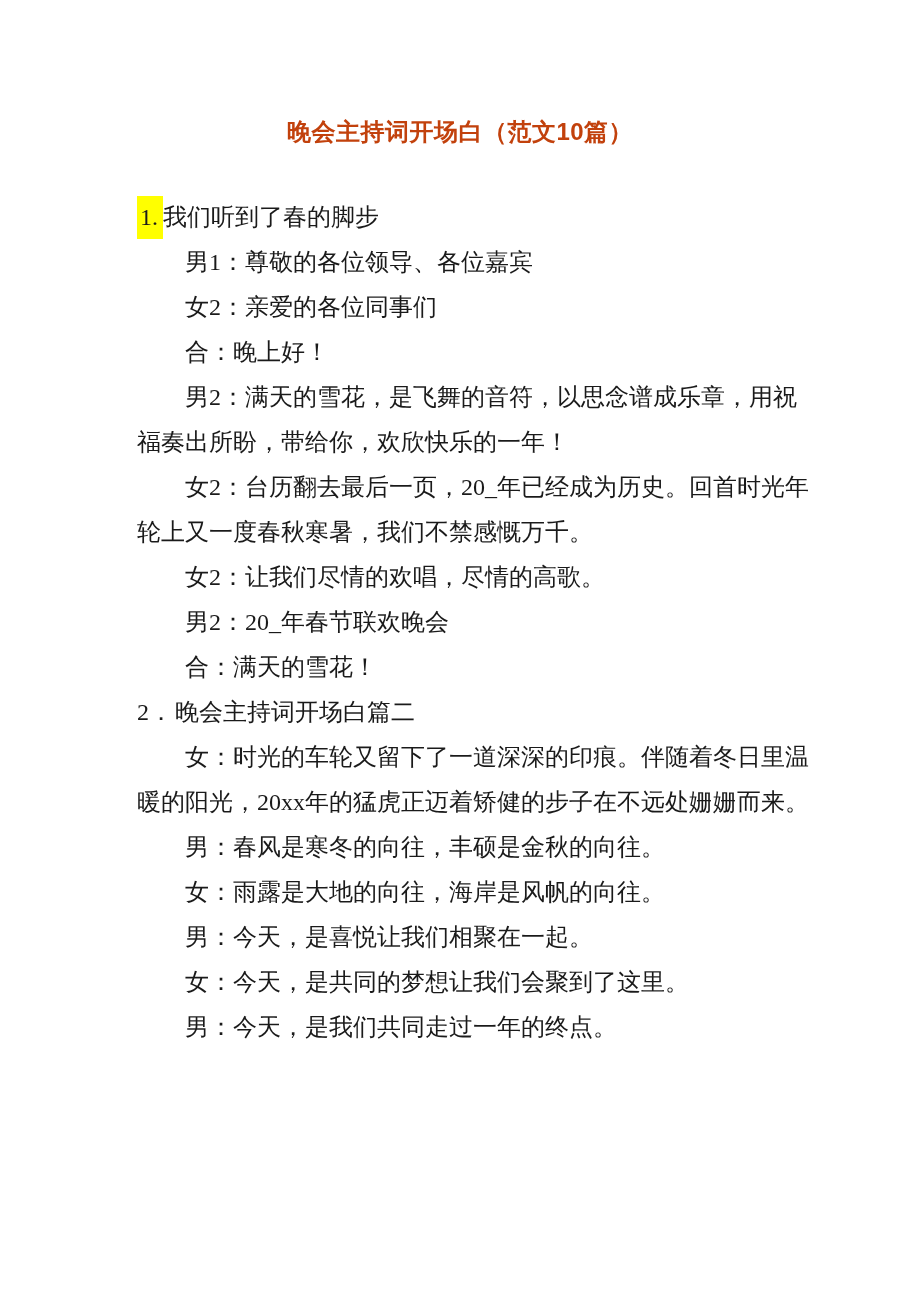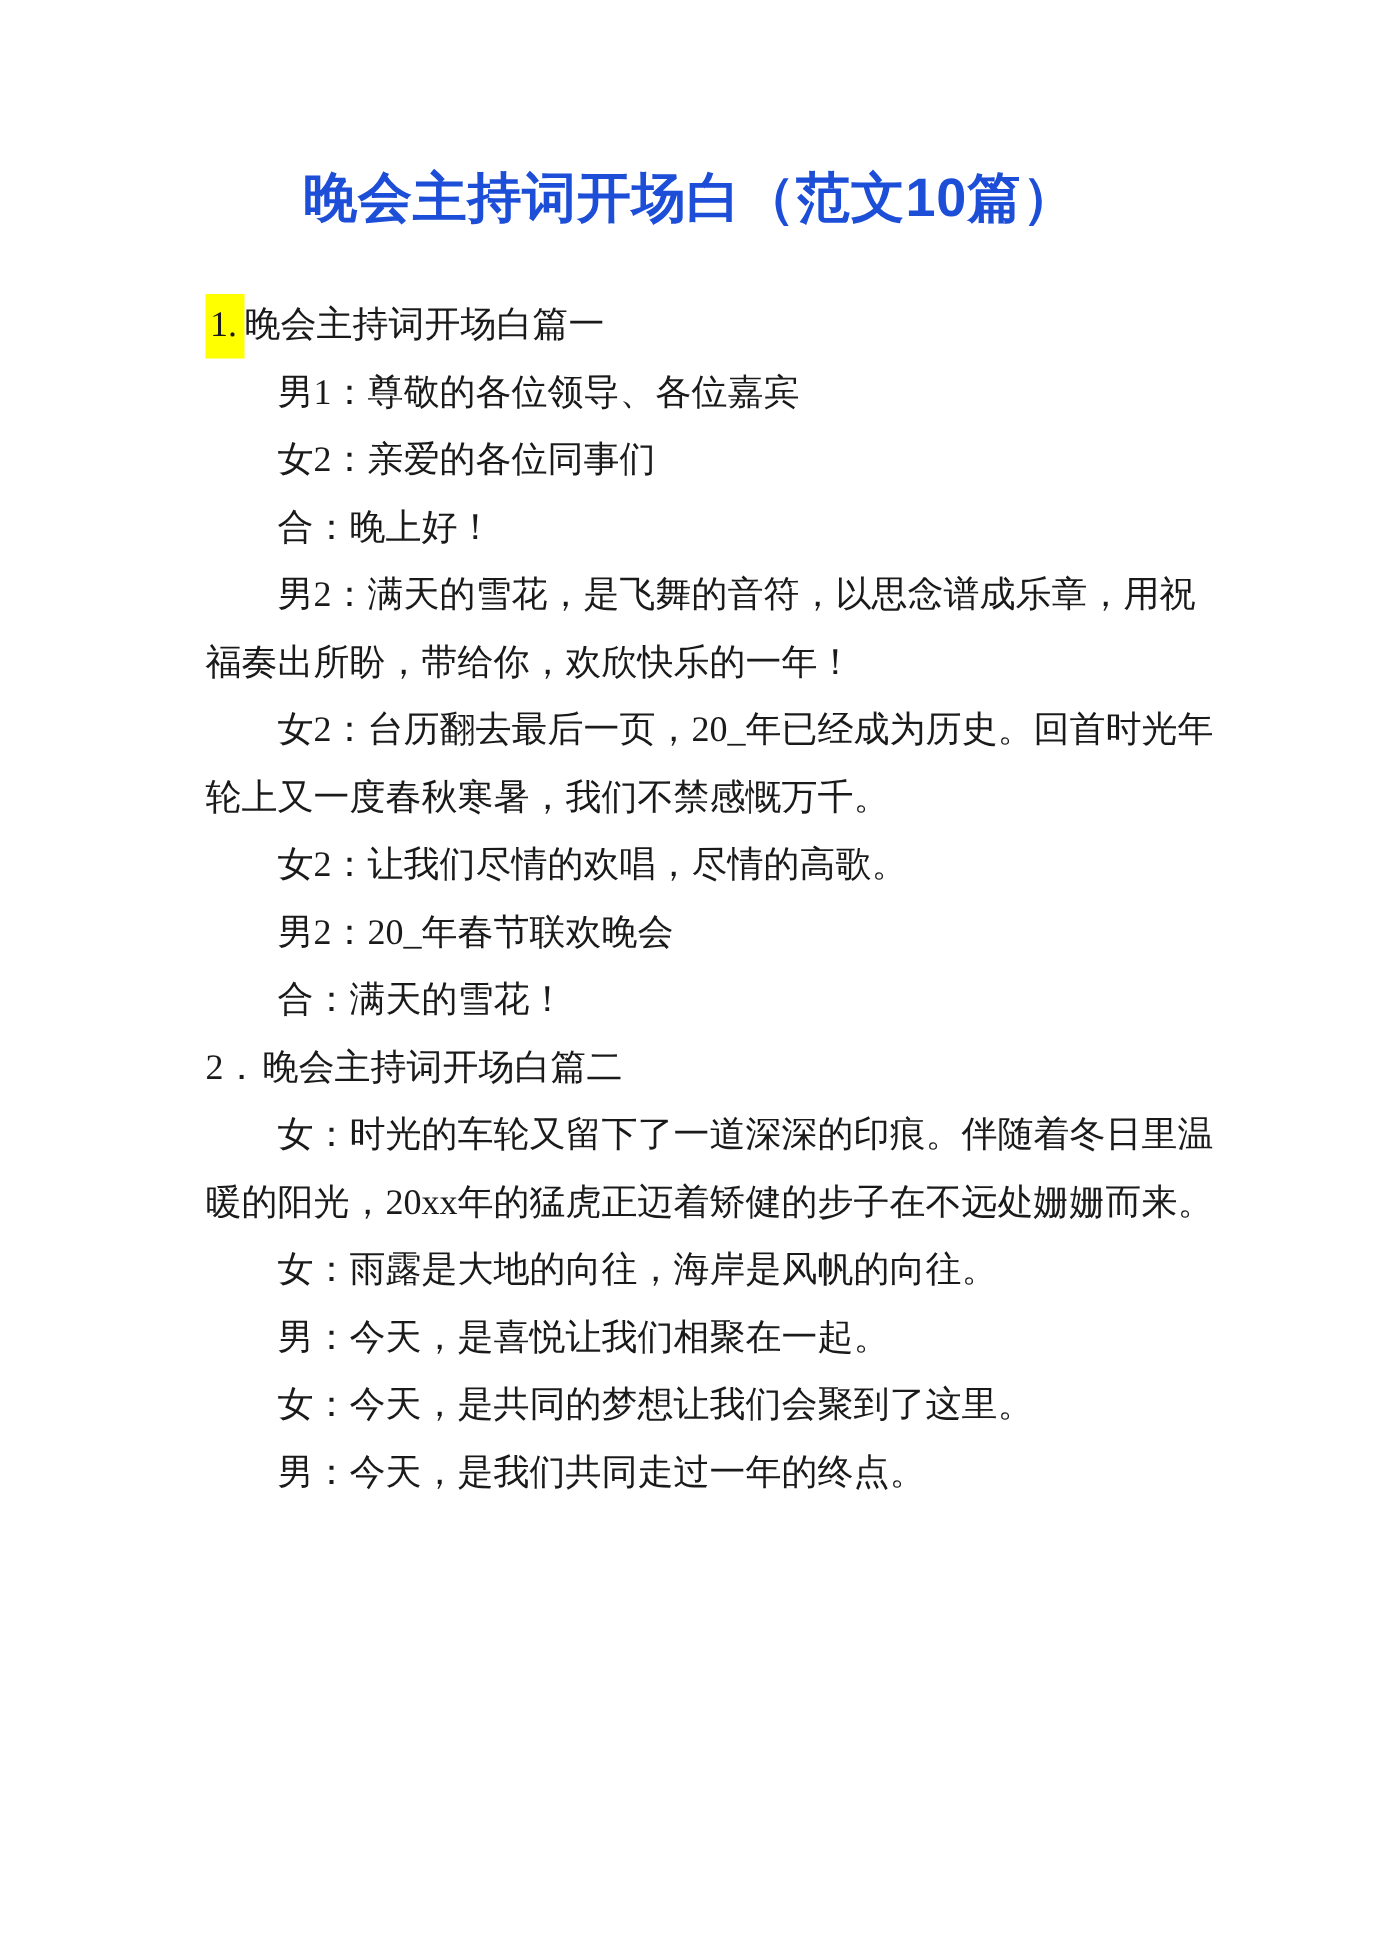--- a/index.html
+++ b/index.html
@@ -13,23 +13,23 @@
     height: 1301px;
     background: #ffffff;
     overflow: hidden;
     color: #111111;
   }
   .doc-title {
     margin: 112px 0 0 0;
     text-align: center;
     font-family: "Liberation Sans", "DejaVu Sans", sans-serif;
     font-weight: bold;
-    font-size: 36px;
+    font-size: 24px;
     line-height: 40px;
-    color: #1d4ed8;
+    color: #c2410c;
     letter-spacing: 0.5px;
   }
   .doc-body {
     margin: 43px 0 0 137px;
     width: 676px;
     font-family: "Liberation Serif", "DejaVu Serif", serif;
     font-size: 24px;
     line-height: 45px;
     color: #1a1a1a;
     text-align: left;
@@ -58,34 +58,35 @@
 </head>
 <body>
 
 <div class="page">
 
   <h1 class="doc-title">晚会主持词开场白（范文10篇）</h1>
 
   <div class="doc-body">
 
     <section>
-      <p class="section-heading"><span class="num highlighted">1.</span><span>晚会主持词开场白篇一</span></p>
+      <p class="section-heading"><span class="num highlighted">1.</span><span>我们听到了春的脚步</span></p>
       <p class="dialogue">男1：尊敬的各位领导、各位嘉宾</p>
       <p class="dialogue">女2：亲爱的各位同事们</p>
       <p class="dialogue">合：晚上好！</p>
       <p class="dialogue">男2：满天的雪花，是飞舞的音符，以思念谱成乐章，用祝福奏出所盼，带给你，欢欣快乐的一年！</p>
       <p class="dialogue">女2：台历翻去最后一页，20_年已经成为历史。回首时光年轮上又一度春秋寒暑，我们不禁感慨万千。</p>
       <p class="dialogue">女2：让我们尽情的欢唱，尽情的高歌。</p>
       <p class="dialogue">男2：20_年春节联欢晚会</p>
       <p class="dialogue">合：满天的雪花！</p>
     </section>
 
     <section>
       <p class="section-heading"><span class="num plain">2．</span><span>晚会主持词开场白篇二</span></p>
       <p class="dialogue">女：时光的车轮又留下了一道深深的印痕。伴随着冬日里温暖的阳光，20xx年的猛虎正迈着矫健的步子在不远处姗姗而来。</p>
+      <p class="dialogue">男：春风是寒冬的向往，丰硕是金秋的向往。</p>
       <p class="dialogue">女：雨露是大地的向往，海岸是风帆的向往。</p>
       <p class="dialogue">男：今天，是喜悦让我们相聚在一起。</p>
       <p class="dialogue">女：今天，是共同的梦想让我们会聚到了这里。</p>
       <p class="dialogue">男：今天，是我们共同走过一年的终点。</p>
     </section>
 
   </div>
 </div>
 
 </body></html>

